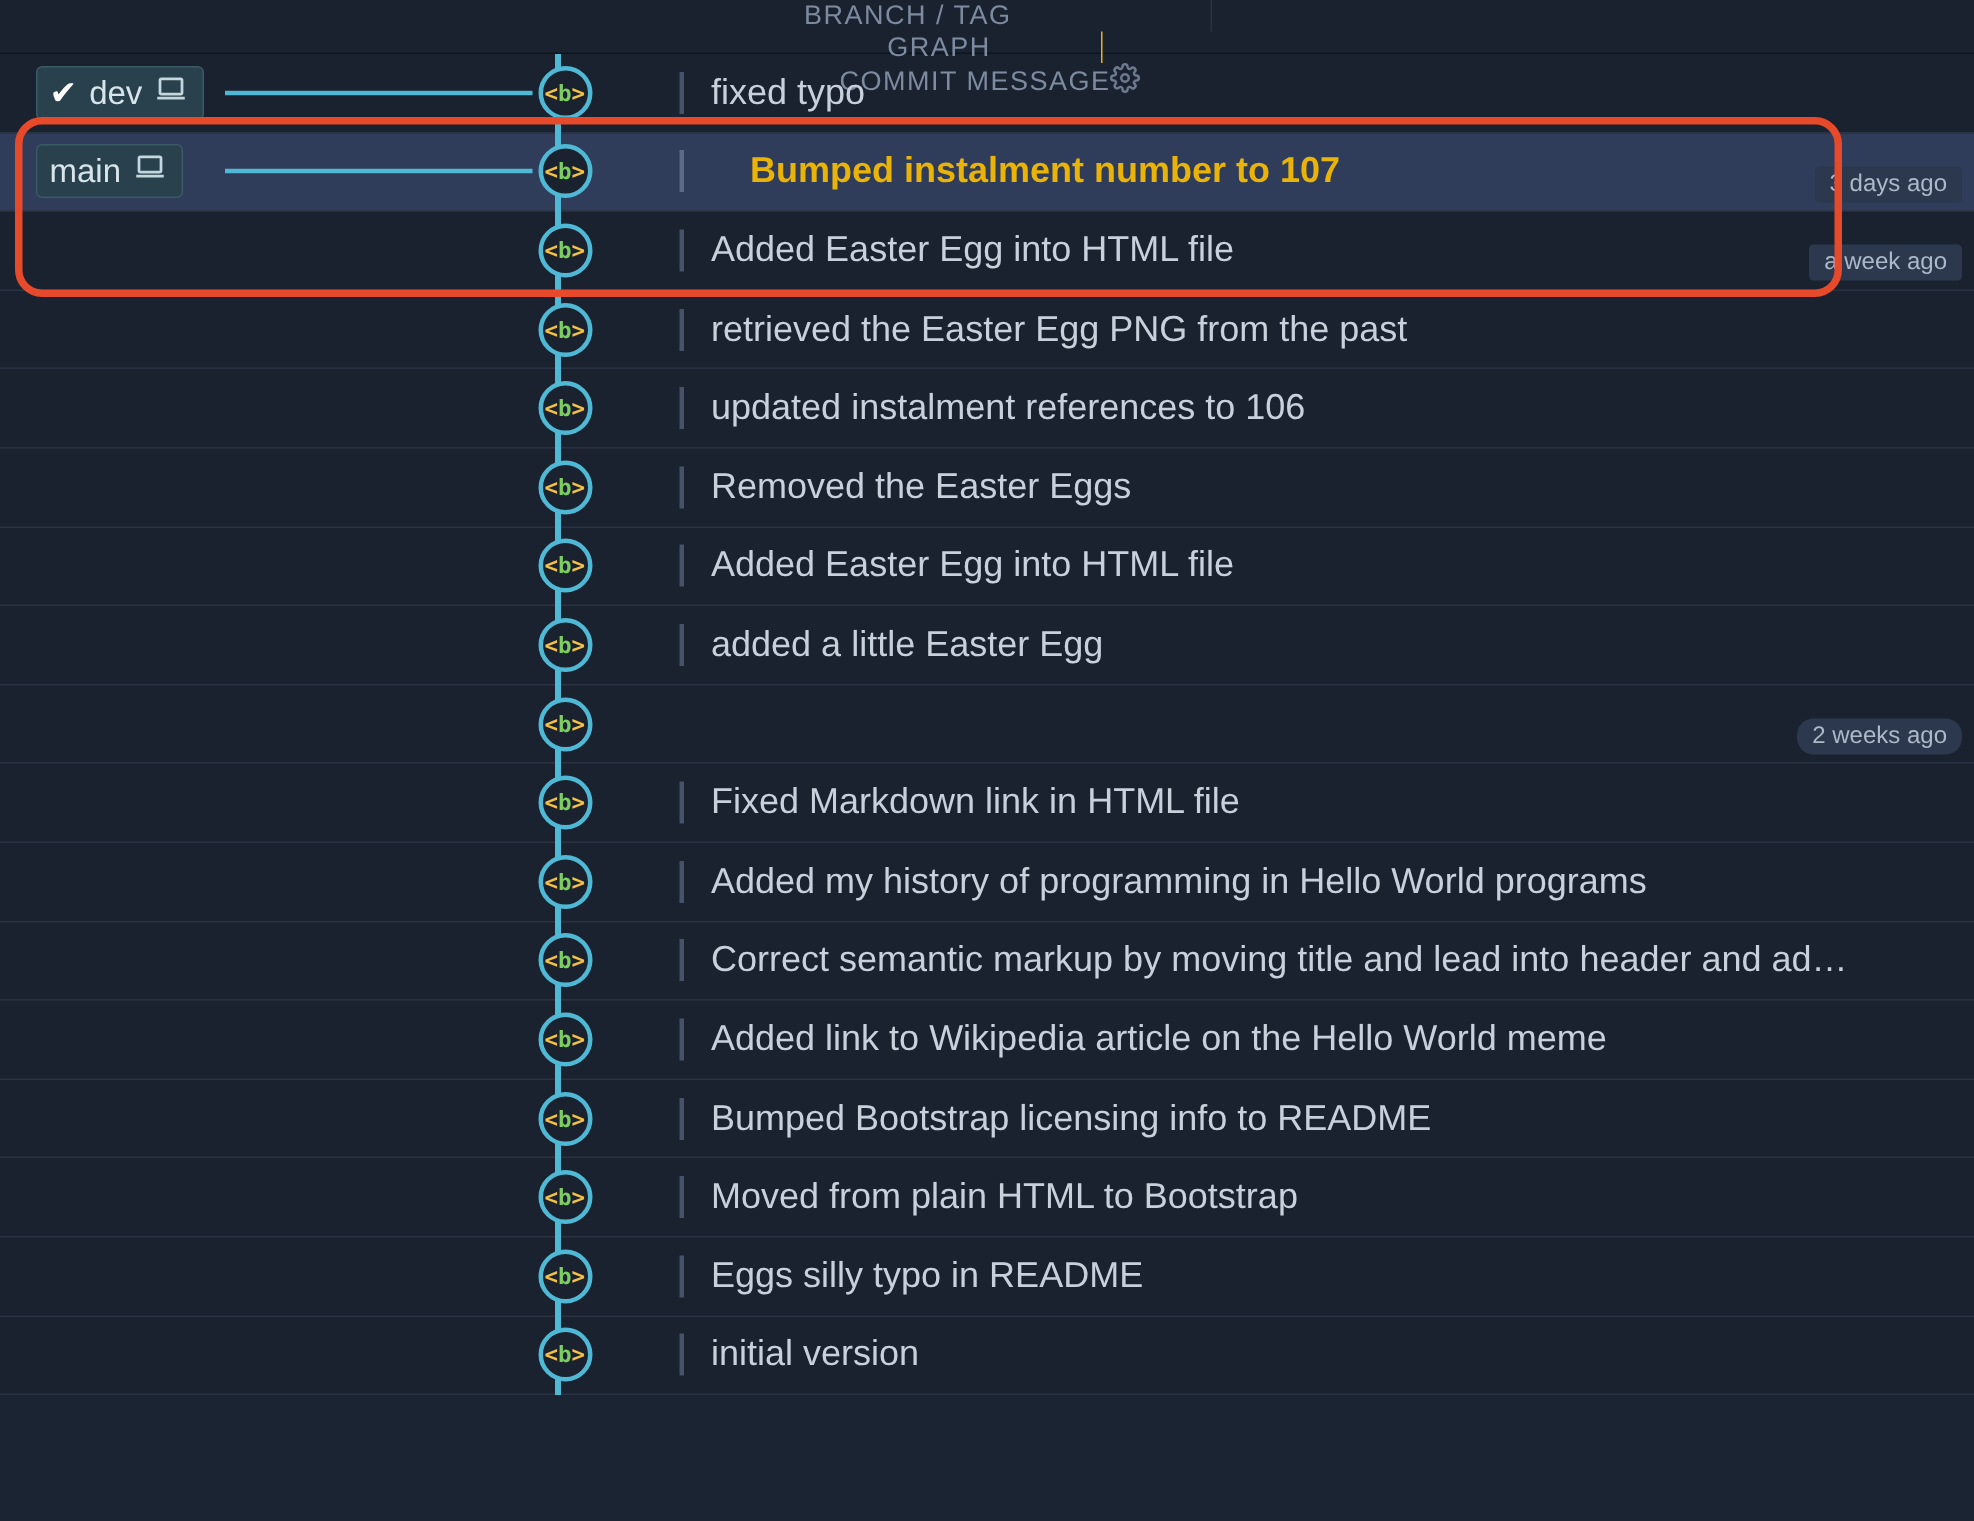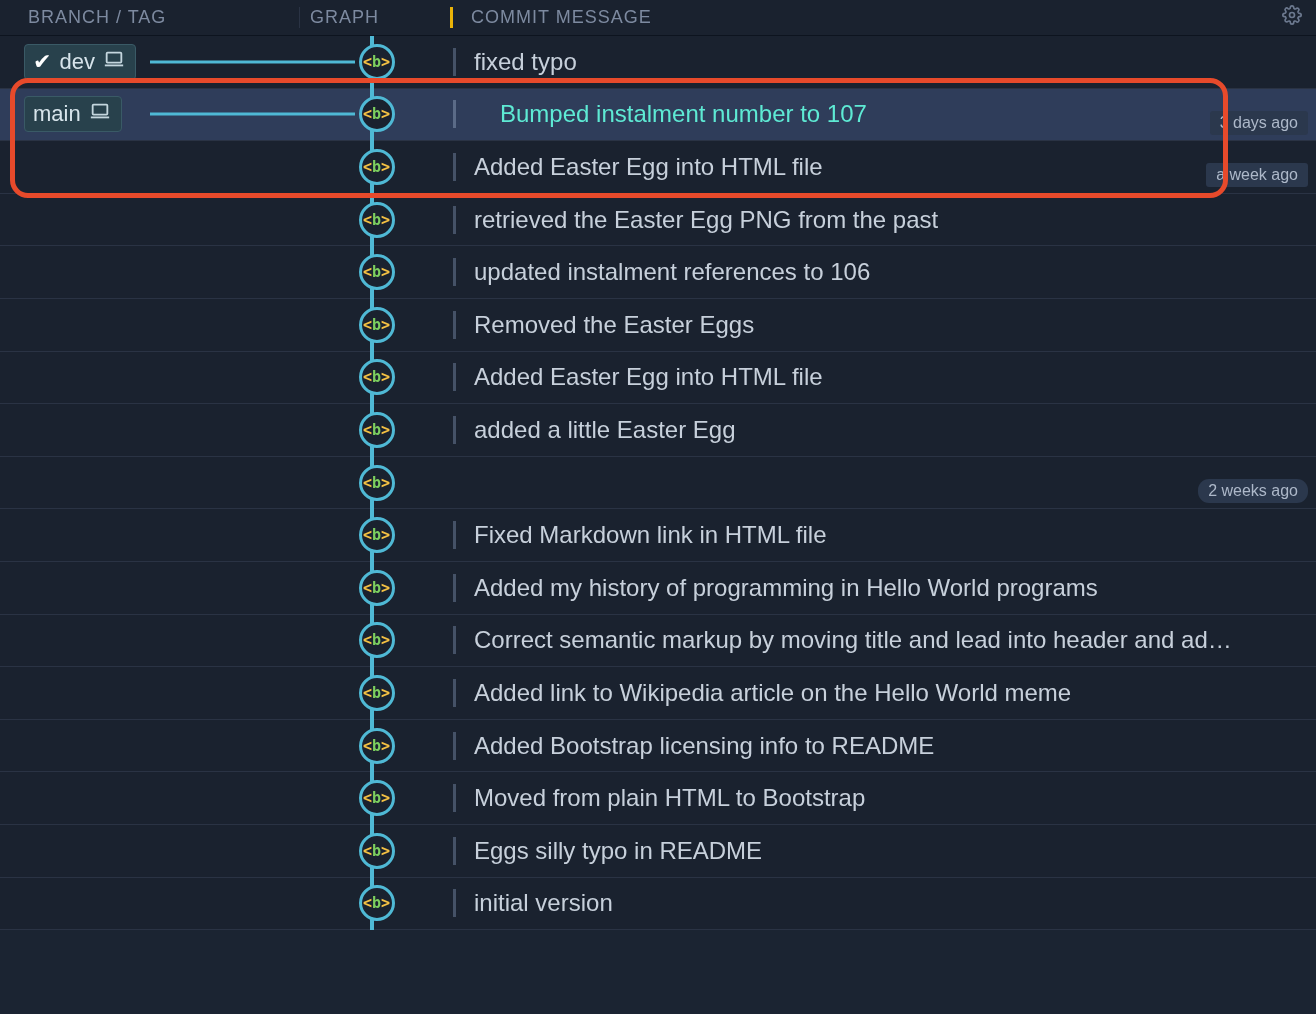--- a/index.html
+++ b/index.html
@@ -1,39 +1,39 @@
 <!DOCTYPE html>
 <html><head>
 <meta charset="utf-8">
 <style>
   * { box-sizing: border-box; margin: 0; padding: 0; }
   html, body { width: 1316px; background: #1b2432; color: #c5cdd9; font-family: -apple-system, "Segoe UI", Helvetica, Arial, sans-serif; font-size: 20px; }
   .panel { width: 1316px; background: #1a222f; }
-  .head { display: flex; align-items: center; height: 36px; border-bottom: 1px solid #0d141f; font-size: 18px; color: #7d8aa0; letter-spacing: 1px; padding: 0 0 0 0; }
+  .head { display: flex; align-items: center; height: 36px; border-bottom: 1px solid #0d141f; font-size: 18px; color: #7d8aa0; letter-spacing: 1px; padding: 0 0 0 0; flex-direction: column; }
   .head .col-branch { width: 300px; padding-left: 28px; border-right: 1px solid #2a3344; }
-  .head .col-graph  { width: 153px; padding-left: 10px; border-right: 3px solid #eab308; }
+  .head .col-graph  { width: 153px; padding-left: 10px; border-right: 1px solid #eab308; }
   .head .col-msg    { flex: 1; padding-left: 18px; display:flex; align-items:center; }
   .head .gear { margin-left:auto; margin-right:14px; color:#6c798f; }
   .rows { position: relative; }
   
   .graphline { position:absolute; left:370px; top:0; width:4px; background:#4fb9d5; height:100%; z-index:1; }
   .row { display:flex; align-items:center; height:52.6px; border-bottom:1px solid #2a3344; position:relative; }
   .row.selected { background:#2f3d5a; }
   .branch-cell { width:300px; display:flex; align-items:center; padding-left:24px; }
   .branch-tag { display:inline-flex; align-items:center; background:#28414c; border:1px solid #3a5a66; color:#d7e4eb; height:36px; padding:0 10px 0 8px; border-radius:4px; font-size:22px; gap:8px; z-index:3; }
   .branch-tag .check { color:#fff; }
   .branch-tag .laptop { color:#c4d6de; }
   
   .connector { position:absolute; left:150px; width:205px; height:3px; background:#4fb9d5; top:50%; transform:translateY(-50%); z-index:0; }
   .graph-cell { width:153px; display:flex; align-items:center; justify-content:center; position:relative; z-index:2; }
   .node { width:36px; height:36px; border:3px solid #4fb9d5; border-radius:50%; background:#1a222f; display:flex; align-items:center; justify-content:center; font-family:monospace; font-size:15px; font-weight:bold; }
   .node .lt, .node .gt { color:#f4c144; }
   .node .b  { color:#7ccf5f; }
   .msg-cell { flex:1; display:flex; align-items:center; padding-left:18px; border-left:3px solid #455267; font-size:24px; color:#c7d0db; white-space:nowrap; overflow:hidden; text-overflow:ellipsis; min-width:0; }
-  .row.selected .msg-cell { color:#5eead4; font-weight:400; border-left-color:#5b6b87;padding-left:44px; }
+  .row.selected .msg-cell { color:#eab308; font-weight:700; border-left-color:#5b6b87;padding-left:44px; }
   .time-badge { position:absolute; right:8px; background:#2b384d; color:#adb8c9; font-size:16px; padding:3px 10px; border-radius:3px; z-index:5; }
   
   .highlight-box { position:absolute; left:10px; top:42px; width:1218px; height:120px; border:5px solid #e74a2b; border-radius:18px; z-index:10; pointer-events:none; }
 </style>
 </head>
 <body>
 
 <div class="panel">
   <div class="head">
     <div class="col-branch">BRANCH / TAG</div>
@@ -219,21 +219,21 @@
       </div>
       <div class="row">
         <div class="branch-cell"></div>
         <div class="graph-cell">
           <div class="node">
             <span class="lt">&lt;</span>
             <span class="b">b</span>
             <span class="gt">&gt;</span>
           </div>
         </div>
-        <div class="msg-cell">Added Bootstrap licensing info to README</div>
+        <div class="msg-cell">Bumped Bootstrap licensing info to README</div>
       </div>
       <div class="row">
         <div class="branch-cell"></div>
         <div class="graph-cell">
           <div class="node">
             <span class="lt">&lt;</span>
             <span class="b">b</span>
             <span class="gt">&gt;</span>
           </div>
         </div>

